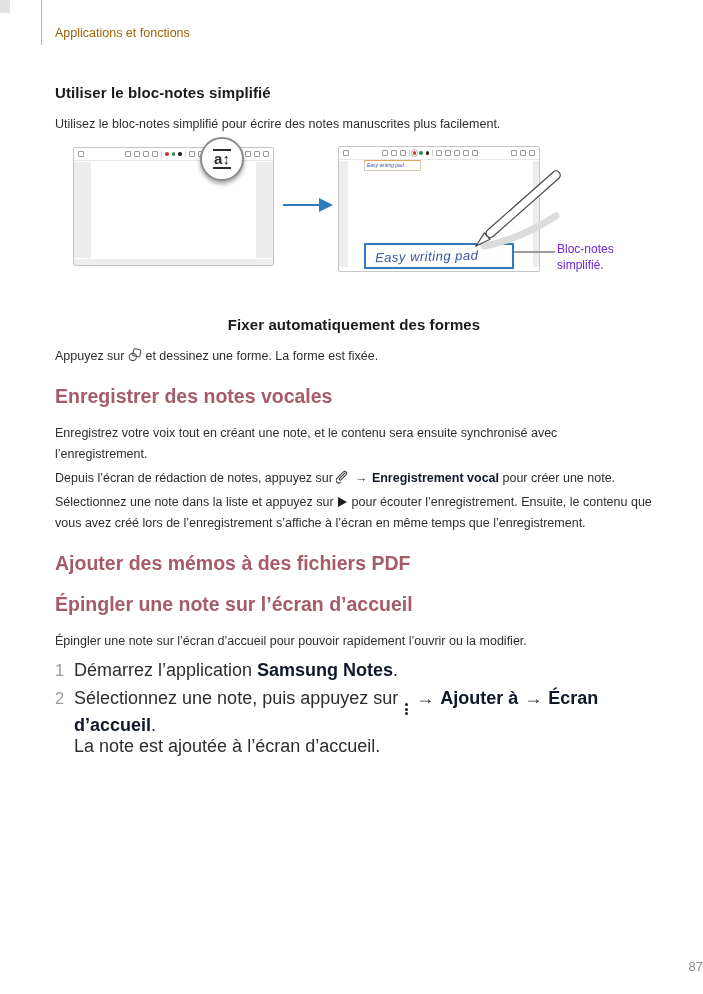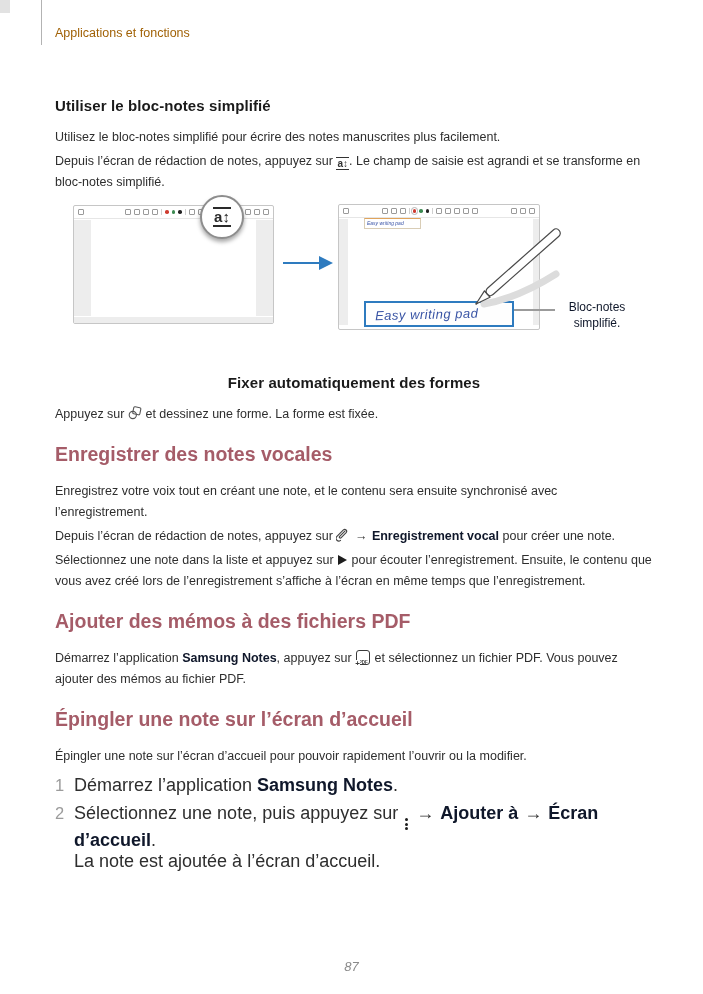--- a/index.html
+++ b/index.html
@@ -5,21 +5,21 @@
   html,body { margin:0; padding:0; background:#ffffff; }
   .page {
     position:relative; width:703px; height:994px; background:#ffffff;
     font-family:"Liberation Sans", sans-serif; color:#2e2e2e; overflow:hidden;
   }
   .corner-mark { position:absolute; left:0; top:0; width:10px; height:13px; background:#e2e2e2; }
   .header-rule { position:absolute; left:41px; top:0; width:1px; height:45px; background:#b3b3b3; }
   .running-header { position:absolute; left:55px; top:26px; font-size:12.5px; color:#a16207; }
 
   .content { padding:84px 50px 0 55px; }
-  h3.sub { font-size:15px; font-weight:700; color:#1a1a1a; margin:13px 0 13px; letter-spacing:0.1px; }
+  h3.sub { font-size:15px; font-weight:700; color:#1a1a1a; margin:0 0 13px; letter-spacing:0.1px; }
   h3.mt { margin-top:27px;text-align:center; }
   h2.rose { font-size:19.5px; font-weight:700; color:#a55c68; margin:18px 0 15px; }
   p.body { font-size:12.5px; line-height:21px; margin:0 0 3px; color:#2e2e2e; }
   b { color:#0f172a; }
 
   
   .ic { display:inline-block; vertical-align:-2px; }
   .ew-ic {
     display:inline-block; font-size:10px; font-weight:700; line-height:11px; color:#333;
     border-top:1.5px solid #333; border-bottom:1.5px solid #333; padding:0 1px; vertical-align:-2px;
@@ -66,44 +66,43 @@
     border:1px solid #d9cdb6; border-top:1.5px solid #e0a45c; box-sizing:border-box; overflow:hidden; }
   .small-field span { display:block; font-size:5px; color:#3b55a8; font-style:italic; transform:translateY(1px); padding-left:2px; }
   .big-pad { position:absolute; left:25px; top:96px; width:150px; height:26px; background:#fefefe;
     border:2px solid #2e7bbf; box-sizing:border-box; display:flex; align-items:center; z-index:3; }
   .big-pad span { font-size:13px; font-style:italic; color:#3853a4; letter-spacing:0.5px;
     padding-left:9px; transform:rotate(-1.5deg); white-space:nowrap; }
 
   .stylus { position:absolute; left:385px; top:15px; z-index:6; }
 
   .callout-line { position:absolute; left:458px; top:112px; width:42px; height:1.5px; background:#9b9b9b; }
-  .callout-label { position:absolute; left:502px; top:103px; width:80px; font-size:12px; line-height:15.5px; color:#0f172a;text-align:center; }
+  .callout-label { position:absolute; left:502px; top:103px; width:80px; font-size:12px; line-height:15.5px; color:#6d28d9; }
 
   
   .step { display:flex; margin-top:8px; }
   .step + .step { margin-top:7px; }
   .step-num { width:19px; flex:0 0 19px; font-size:16.5px; color:#9b9b9b; line-height:20px; }
   .step-body { flex:1; font-size:18px; line-height:21px; }
 
-  .page-number { position:absolute; left:0; right:0; bottom:20px; text-align:center; font-size:13px; color:#8a8a8a;font-style:italic; }
+  .page-number { position:absolute; left:0; right:0; bottom:20px; text-align:right; font-size:13px; color:#8a8a8a; }
 </style>
 </head>
 <body>
 
 <div class="page">
 
   <div class="corner-mark"></div>
   <div class="header-rule"></div>
   <div class="running-header">Applications et fonctions</div>
 
   <div class="content">
 
     <h3 class="sub">Utiliser le bloc-notes simplifié</h3>
     <p class="body">Utilisez le bloc-notes simplifié pour écrire des notes manuscrites plus facilement.</p>
-    <p class="body"><span>Depuis l’écran de rédaction de notes, appuyez sur </span><span class="ew-ic">a↕</span><span>. Le champ de saisie est agrandi et se transforme en bloc-notes simplifié.</span></p>
 
     <div class="figure">
 
       <div class="shot shot1">
         <div class="mini-toolbar">
           <span class="tb-grp">
               <span class="tb-sq"></span>
             </span>
           <span class="tb-grp">
             <span class="tb-sq"></span>
@@ -195,21 +194,20 @@
         </svg><span> et dessinez une forme. La forme est fixée.</span></p>
 
     <h2 class="rose">Enregistrer des notes vocales</h2>
     <p class="body">Enregistrez votre voix tout en créant une note, et le contenu sera ensuite synchronisé avec l’enregistrement.</p>
     <p class="body"><span>Depuis l’écran de rédaction de notes, appuyez sur </span><svg class="ic" width="14" height="14">
           <path d="M4.5 12.4 a2.7 2.7 0 0 1 -3.8 -3.8 L7.4 1.9 a1.95 1.95 0 0 1 2.75 2.75 L5 9.8 a0.95 0.95 0 0 1 -1.35 -1.35 L8.9 3.2" fill="none" stroke="#444" stroke-width="1.15" stroke-linecap="round"></path>
         </svg> <span class="arrow-glyph">→</span> <b>Enregistrement vocal</b><span> pour créer une note.</span></p>
     <p class="body"><span>Sélectionnez une note dans la liste et appuyez sur </span><span class="play-ic"></span><span> pour écouter l’enregistrement. Ensuite, le contenu que vous avez créé lors de l’enregistrement s’affiche à l’écran en même temps que l’enregistrement.</span></p>
 
     <h2 class="rose">Ajouter des mémos à des fichiers PDF</h2>
-    <p class="body"><span>Démarrez l’application </span><b>Samsung Notes</b><span>, appuyez sur </span><span class="pdf-ic"><span class="pdf-txt">PDF</span><span class="pdf-plus">+</span></span><span> et sélectionnez un fichier PDF. Vous pouvez ajouter des mémos au fichier PDF.</span></p>
 
     <h2 class="rose">Épingler une note sur l’écran d’accueil</h2>
     <p class="body">Épingler une note sur l’écran d’accueil pour pouvoir rapidement l’ouvrir ou la modifier.</p>
 
     <div class="step">
       <span class="step-num">1</span>
       <span class="step-body"><span>Démarrez l’application </span><b>Samsung Notes</b><span>.</span></span>
     </div>
 
     <div class="step">

